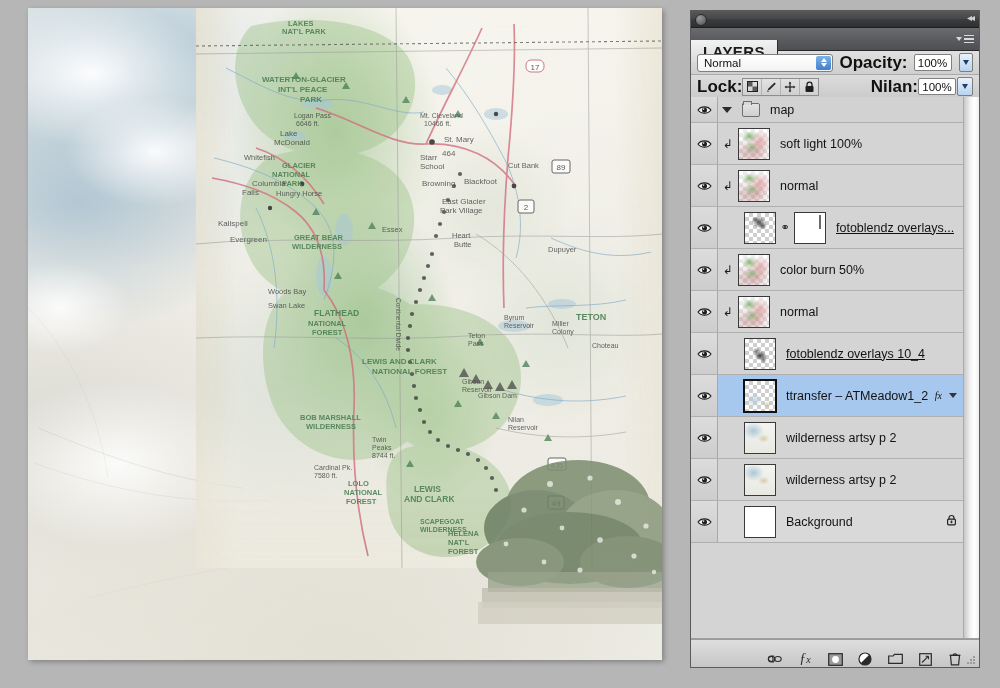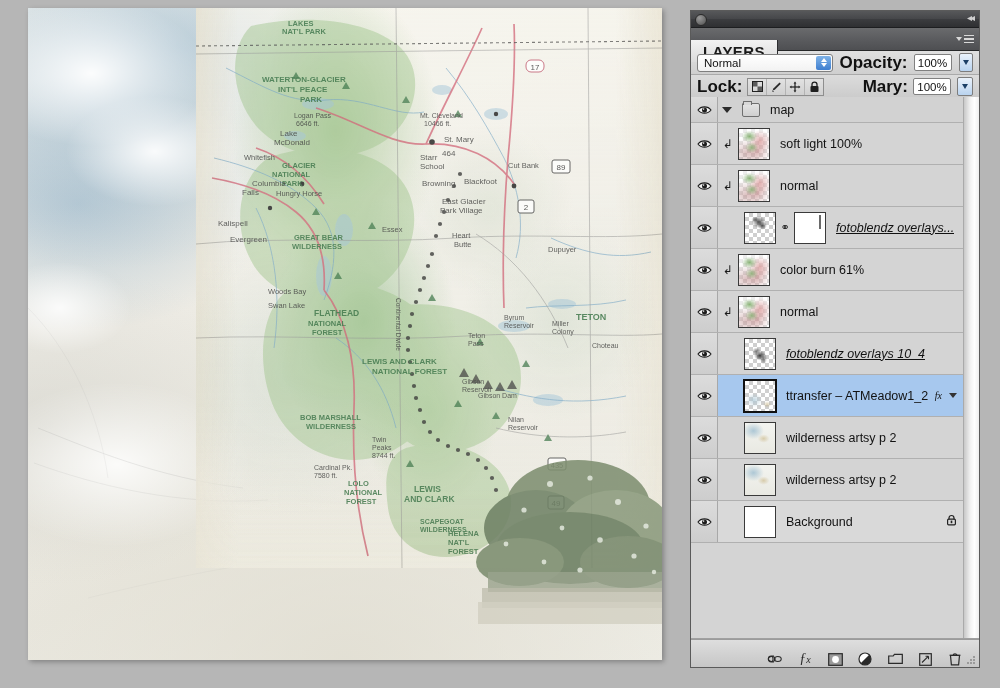--- a/index.html
+++ b/index.html
@@ -149,21 +149,21 @@
     width:14px;height:17px;margin-left:1px;border:1px solid #7d7d7d;border-radius:2px;
     background:linear-gradient(180deg,#eaf2fb,#b9d3ef);
     display:flex;align-items:center;justify-content:center;
   }
   .num-arrow i{width:0;height:0;border-left:3.5px solid transparent;border-right:3.5px solid transparent;border-top:5px solid #1c3f66;display:block;}
 
   .lock-row{
     height:24px;display:flex;align-items:center;padding:0 6px;
     background:linear-gradient(180deg,#dcdcdc,#cbcbcb);
     border-bottom:1px solid #9e9e9e;
-    box-sizing:border-box;gap:5px;
+    box-sizing:border-box;
   }
   .lock-btns{display:flex;border:1px solid #8e8e8e;background:#d3d3d3;}
   .lock-btn{
     width:18px;height:16px;display:flex;align-items:center;justify-content:center;
     border-right:1px solid #b3b3b3;background:linear-gradient(180deg,#e2e2e2,#d0d0d0);
   }
   .lock-btn:last-child{border-right:none;}
   .spacer{flex:1;}
 
   
@@ -246,21 +246,21 @@
   }
   .mask-thumb .streak{position:absolute;right:4px;top:2px;width:2px;height:14px;background:#6a6a6a;}
   .link-icon{
     width:12px;min-width:12px;display:flex;align-items:center;justify-content:center;
     font-size:11px;color:#222;
   }
 
   .layer-name{
     margin-left:10px;font-size:12.5px;color:#121212;white-space:nowrap;overflow:hidden;
   }
-  .layer-name.underlined{text-decoration:underline;font-style:italic;}
+  .layer-name.underlined{text-decoration:underline;}
   .layer-name.italic{}
   .group-name{margin-left:8px;font-size:12.5px;color:#121212;}
   .folder-icon{
     width:16px;height:12px;background:linear-gradient(180deg,#e4e4e4,#cfcfcf);
     border:1px solid #6f6f6f;border-radius:1px 2px 2px 2px;position:relative;
   }
   .folder-icon:before{
     content:"";position:absolute;left:0;top:-3px;width:7px;height:3px;
     background:#d8d8d8;border:1px solid #6f6f6f;border-bottom:none;border-radius:1px 1px 0 0;
   }
@@ -635,21 +635,21 @@
           </svg>
         </span>
         <span class="lock-btn">
           <svg width="11" height="12" viewBox="0 0 11 12">
             <path d="M3 5 V3.6 a2.5 2.5 0 0 1 5 0 V5" fill="none" stroke="#1f1f1f" stroke-width="1.3"></path>
             <rect x="1.5" y="5" width="8" height="6" rx="1" fill="#1f1f1f"></rect>
           </svg>
         </span>
       </span>
       <span class="spacer"></span>
-      <span class="ctrl-label">Mary:</span>
+      <span class="ctrl-label">Nilan:</span>
       <span class="num-field">100%</span>
       <span class="num-arrow">
           <i></i>
         </span>
     </div>
 
     <div id="layer-list">
       <div id="rows-host">
           <div class="row group-row">
             <div class="eye-cell">
@@ -725,21 +725,21 @@
                 <circle cx="7.5" cy="5" r="2.5" fill="#1e1e1e"></circle>
                 <circle cx="6.6" cy="4.1" r="0.8" fill="#e8e8e8"></circle>
               </svg>
             </div>
             <span class="indent-cell">
               <span class="clip-arrow">↳</span>
             </span>
             <div class="thumb thumb-map">
               <div class="inner"></div>
             </div>
-            <span class="layer-name">color burn 61%</span>
+            <span class="layer-name">color burn 50%</span>
             <span class="right-cell"></span>
           </div>
           <div class="row layer-row">
             <div class="eye-cell">
               <svg width="15" height="10" viewBox="0 0 15 10">
                 <path d="M1 5 C4 0.8, 11 0.8, 14 5 C11 9.2, 4 9.2, 1 5 Z" fill="#f2f2f2" stroke="#1e1e1e" stroke-width="1.1"></path>
                 <circle cx="7.5" cy="5" r="2.5" fill="#1e1e1e"></circle>
                 <circle cx="6.6" cy="4.1" r="0.8" fill="#e8e8e8"></circle>
               </svg>
             </div>

